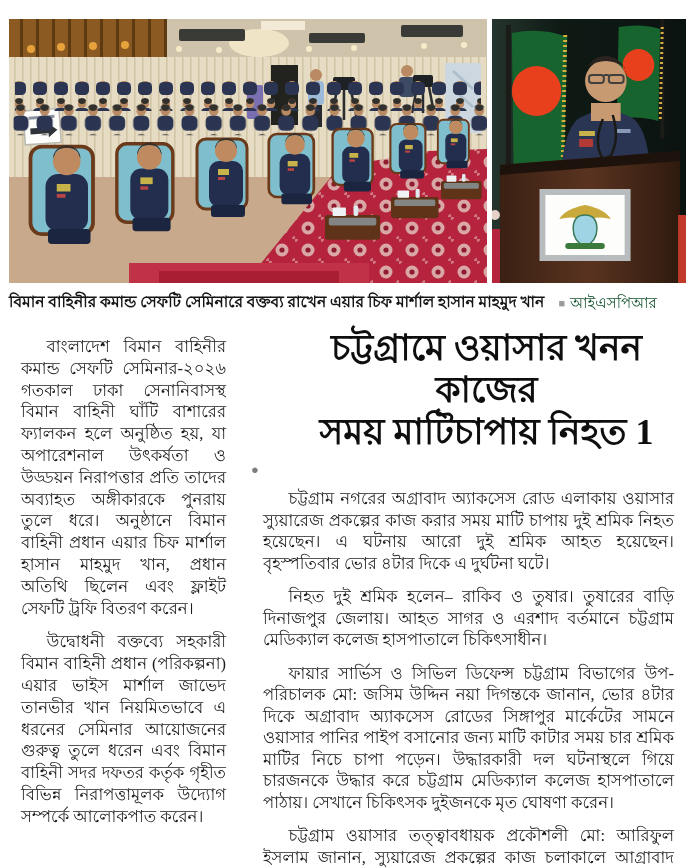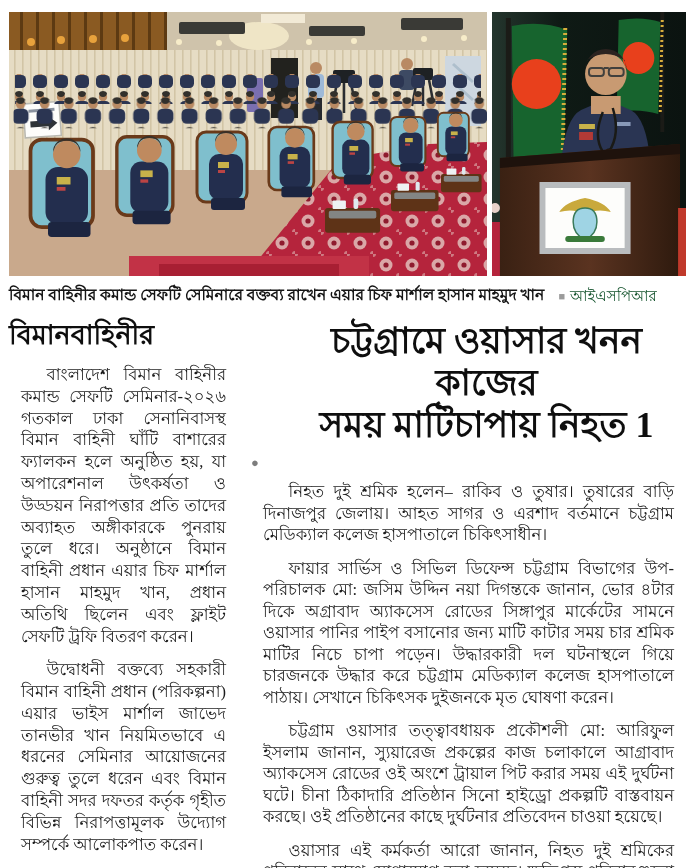--- a/index.html
+++ b/index.html
@@ -3,21 +3,21 @@
 <meta charset="utf-8">
 <style>
   html,body{margin:0;padding:0;background:#ffffff;}
   .page{
     position:relative;
     width:695px;height:868px;
     margin:0 auto;
     background:#ffffff;
     overflow:hidden;
     box-sizing:border-box;
-    padding:12px 9px 0 9px;
+    padding:19px 9px 0 9px;
     font-family:"Liberation Serif","DejaVu Serif",serif;
     color:#1b1b1b;
   }
   
   .photos{display:flex;gap:5px;height:264px;}
   .photo{position:relative;overflow:hidden;background:#ddd;}
   .photo svg{display:block;width:100%;height:100%;}
   .photo-main{width:478px;flex:none;}
   .photo-side{flex:1;}
   
@@ -235,35 +235,35 @@
     <span class="credit-wrap">
       <span class="sq">■</span>
       <span class="credit">আইএসপিআর</span>
     </span>
   </div>
 
   <div class="columns">
 
     <div class="col-left">
       <h2 class="hl-left">
-        <span>বিমানবাহিনীর</span>
       </h2>
       <p class="body">বাংলাদেশ বিমান বাহিনীর কমান্ড সেফটি সেমিনার-২০২৬ গতকাল ঢাকা সেনানিবাসস্থ বিমান বাহিনী ঘাঁটি বাশারের ফ্যালকন হলে অনুষ্ঠিত হয়, যা অপারেশনাল উৎকর্ষতা ও উড্ডয়ন নিরাপত্তার প্রতি তাদের অব্যাহত অঙ্গীকারকে পুনরায় তুলে ধরে। অনুষ্ঠানে বিমান বাহিনী প্রধান এয়ার চিফ মার্শাল হাসান মাহমুদ খান, প্রধান অতিথি ছিলেন এবং ফ্লাইট সেফটি ট্রফি বিতরণ করেন।</p>
       <p class="body">উদ্বোধনী বক্তব্যে সহকারী বিমান বাহিনী প্রধান (পরিকল্পনা) এয়ার ভাইস মার্শাল জাভেদ তানভীর খান নিয়মিতভাবে এ ধরনের সেমিনার আয়োজনের গুরুত্ব তুলে ধরেন এবং বিমান বাহিনী সদর দফতর কর্তৃক গৃহীত বিভিন্ন নিরাপত্তামূলক উদ্যোগ সম্পর্কে আলোকপাত করেন।</p>
 
     </div>
 
     <div class="col-right">
       <h1 class="hl-right">
         <span>চট্টগ্রামে ওয়াসার খনন কাজের</span>
         <span>সময় মাটিচাপায় নিহত 1</span>
       </h1>
       <div class="byline">
         <span class="dot">●</span>
       </div>
+      <p class="body">চট্টগ্রাম নগরের অগ্রাবাদ অ্যাকসেস রোড এলাকায় ওয়াসার স্যুয়ারেজ প্রকল্পের কাজ করার সময় মাটি চাপায় দুই শ্রমিক নিহত হয়েছেন। এ ঘটনায় আরো দুই শ্রমিক আহত হয়েছেন। বৃহস্পতিবার ভোর ৪টার দিকে এ দুর্ঘটনা ঘটে।</p>
       <p class="body">নিহত দুই শ্রমিক হলেন– রাকিব ও তুষার। তুষারের বাড়ি দিনাজপুর জেলায়। আহত সাগর ও এরশাদ বর্তমানে চট্টগ্রাম মেডিক্যাল কলেজ হাসপাতালে চিকিৎসাধীন।</p>
       <p class="body">ফায়ার সার্ভিস ও সিভিল ডিফেন্স চট্টগ্রাম বিভাগের উপ-পরিচালক মো: জসিম উদ্দিন নয়া দিগন্তকে জানান, ভোর ৪টার দিকে অগ্রাবাদ অ্যাকসেস রোডের সিঙ্গাপুর মার্কেটের সামনে ওয়াসার পানির পাইপ বসানোর জন্য মাটি কাটার সময় চার শ্রমিক মাটির নিচে চাপা পড়েন। উদ্ধারকারী দল ঘটনাস্থলে গিয়ে চারজনকে উদ্ধার করে চট্টগ্রাম মেডিক্যাল কলেজ হাসপাতালে পাঠায়। সেখানে চিকিৎসক দুইজনকে মৃত ঘোষণা করেন।</p>
       <p class="body">চট্টগ্রাম ওয়াসার তত্ত্বাবধায়ক প্রকৌশলী মো: আরিফুল ইসলাম জানান, স্যুয়ারেজ প্রকল্পের কাজ চলাকালে আগ্রাবাদ অ্যাকসেস রোডের ওই অংশে ট্রায়াল পিট করার সময় এই দুর্ঘটনা ঘটে। চীনা ঠিকাদারি প্রতিষ্ঠান সিনো হাইড্রো প্রকল্পটি বাস্তবায়ন করছে। ওই প্রতিষ্ঠানের কাছে দুর্ঘটনার প্রতিবেদন চাওয়া হয়েছে।</p>
       <p class="body">ওয়াসার এই কর্মকর্তা আরো জানান, নিহত দুই শ্রমিকের পরিবারের সাথে যোগাযোগ করা হয়েছে। ক্ষতিগ্রস্ত পরিবারগুলো যাতে যথাযথ ক্ষতিপূরণ পায়, সে বিষয়ে ঠিকাদারি প্রতিষ্ঠানের সাথে আলোচনা চলছে।</p>
     </div>
   </div>
 
 </div>
 
 </body></html>

